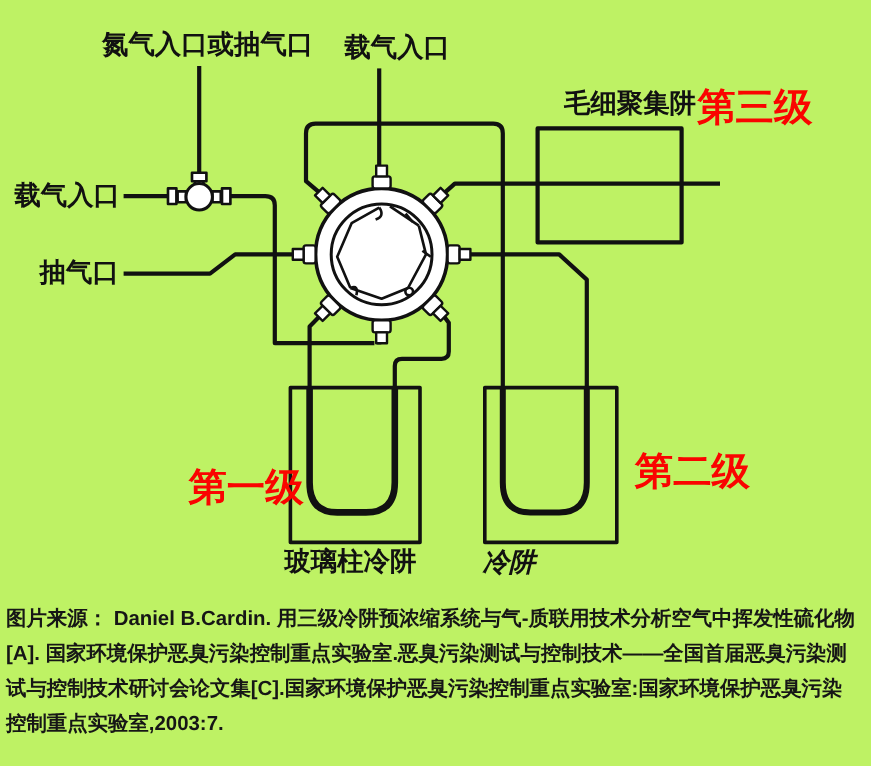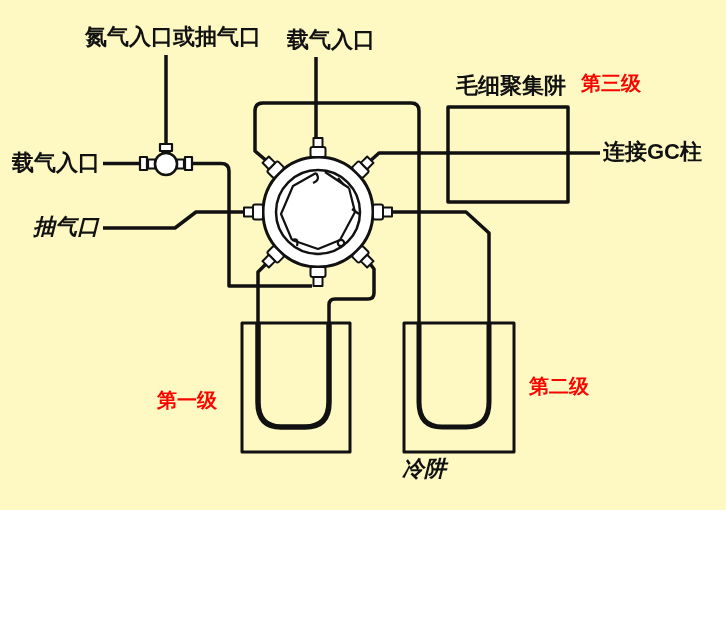--- a/index.html
+++ b/index.html
@@ -1,25 +1,25 @@
 <!DOCTYPE html>
 <html><head>
 <meta charset="utf-8">
 <style>
   html,body{margin:0;padding:0;background:#fff;}
   #stage{
-    position:relative;width:726px;height:510px;background:#fef9c3;
+    position:relative;width:726px;height:638px;background:#bef264;
     font-family:"Liberation Sans",sans-serif;overflow:hidden;
   }
   #diagram-svg{position:absolute;left:0;top:0;}
   .dlabel{
     position:absolute;font-weight:bold;color:#111;font-size:22px;
     line-height:1.05;white-space:nowrap;letter-spacing:0px;
   }
-  .dlabel.red{color:#fa0400;font-size:20px;}
+  .dlabel.red{color:#fa0400;font-size:32px;}
   #caption{
     position:absolute;left:5px;top:501px;width:720px;color:#161616;
     font-weight:bold;font-size:17px;line-height:29px;
   }
   .cap-line{white-space:nowrap;}
 </style>
 </head>
 <body>
 
 <div id="stage">
@@ -119,22 +119,28 @@
         <rect x="148" y="159.5" width="7" height="9"></rect>
         <rect x="177" y="159.5" width="7" height="9"></rect>
         <rect x="185" y="157" width="7" height="13"></rect>
         <circle cx="166" cy="164" r="11" stroke-width="2.5"></circle>
       </g>
     </g>
   </svg>
 
   <div class="dlabel" style="left:85px;top:25px;">氮气入口或抽气口</div>
   <div class="dlabel" style="left:287px;top:28px;">载气入口</div>
-  <div class="dlabel" style="left:456px;top:74px;">毛细聚集阱</div>
+  <div class="dlabel" style="left:470px;top:74px;">毛细聚集阱</div>
   <div class="dlabel red" style="left:581px;top:73px;">第三级</div>
-  <div class="dlabel" style="left:603px;top:140px;">连接GC柱</div>
   <div class="dlabel" style="left:12px;top:151px;">载气入口</div>
-  <div class="dlabel" style="left:33px;top:215px;font-style:italic;">抽气口</div>
+  <div class="dlabel" style="left:33px;top:215px;">抽气口</div>
   <div class="dlabel red" style="left:157px;top:390px;">第一级</div>
   <div class="dlabel red" style="left:529px;top:376px;">第二级</div>
+  <div class="dlabel" style="left:237px;top:456px;">玻璃柱冷阱</div>
   <div class="dlabel" style="left:402px;top:457px;font-style:italic;">冷阱</div>
 
+  <div id="caption">
+    <div class="cap-line">图片来源： Daniel B.Cardin. 用三级冷阱预浓缩系统与气-质联用技术分析空气中挥发性硫化物</div>
+    <div class="cap-line">[A]. 国家环境保护恶臭污染控制重点实验室.恶臭污染测试与控制技术——全国首届恶臭污染测</div>
+    <div class="cap-line">试与控制技术研讨会论文集[C].国家环境保护恶臭污染控制重点实验室:国家环境保护恶臭污染</div>
+    <div class="cap-line">控制重点实验室,2003:7.</div>
+  </div>
 </div>
 
 </body></html>

